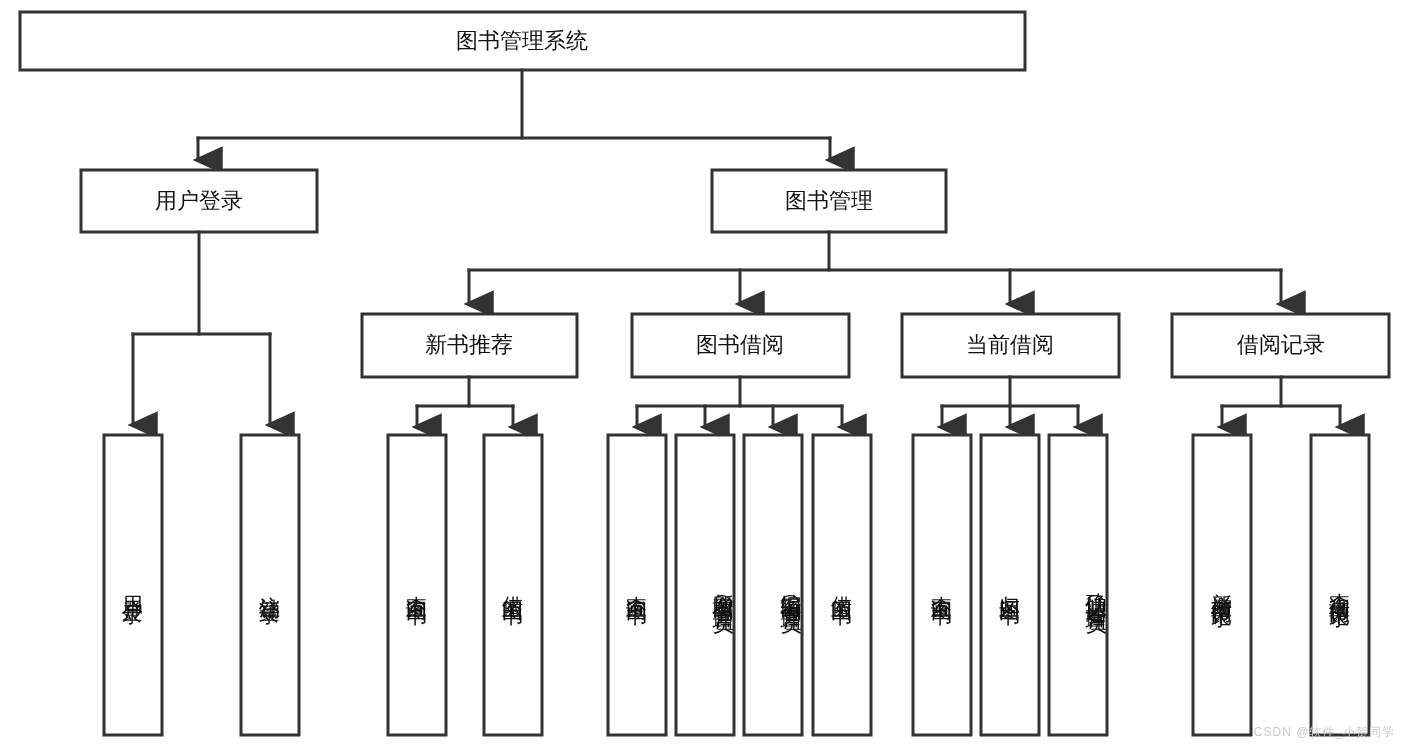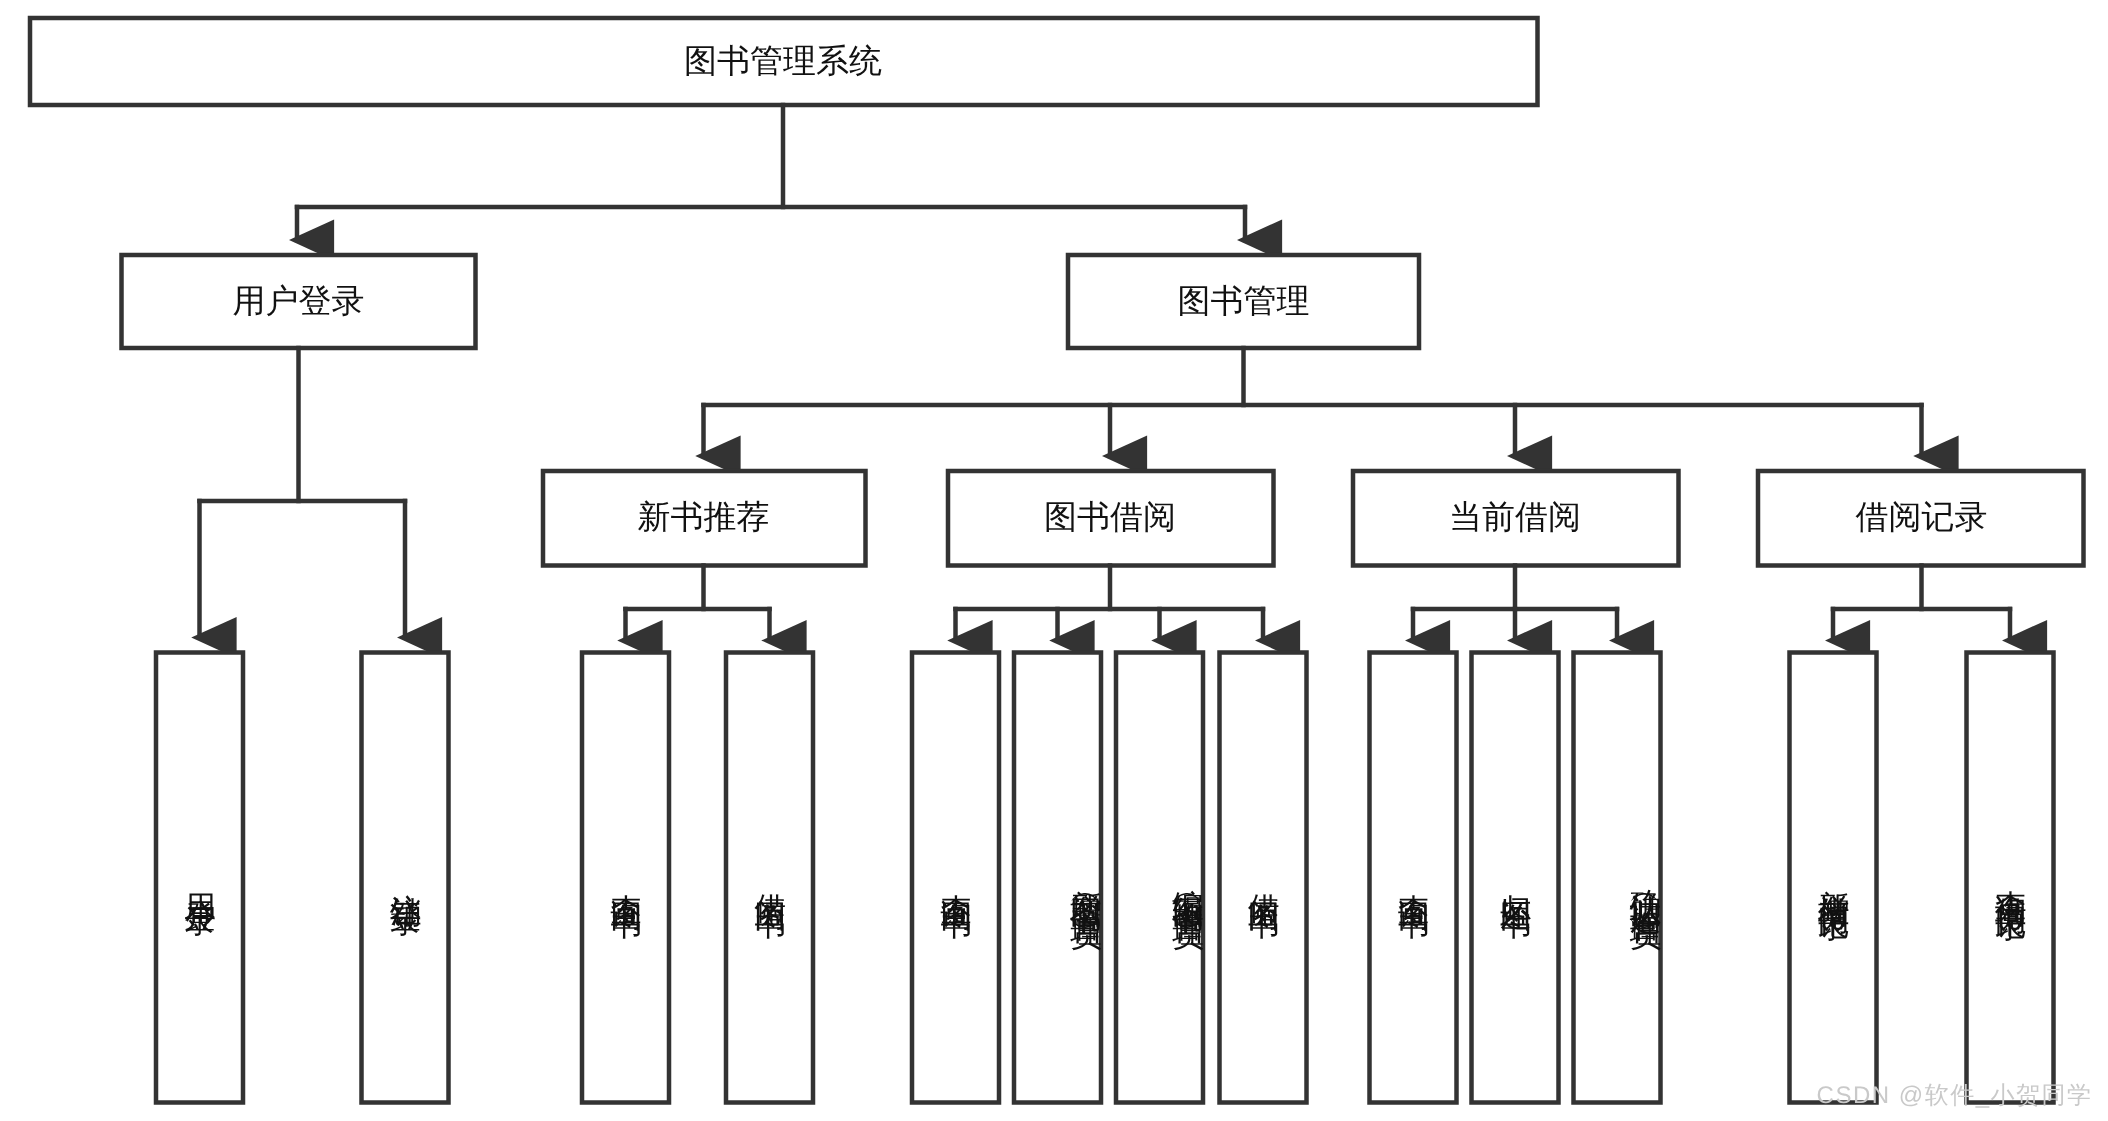--- a/index.html
+++ b/index.html
@@ -61,21 +61,21 @@
     color: #111111;
     line-height: 1;
     box-sizing: border-box;
     pointer-events: none;
     white-space: nowrap;
   }
   .watermark {
     position: absolute;
     right: 10px;
     bottom: 6px;
-    font-size: 16px;
+    font-size: 12px;
     color: #c9c9c9;
     letter-spacing: 1px;
     white-space: nowrap;
   }
 </style>
 </head>
 <body>
 
 <div id="diagram-root">
 

